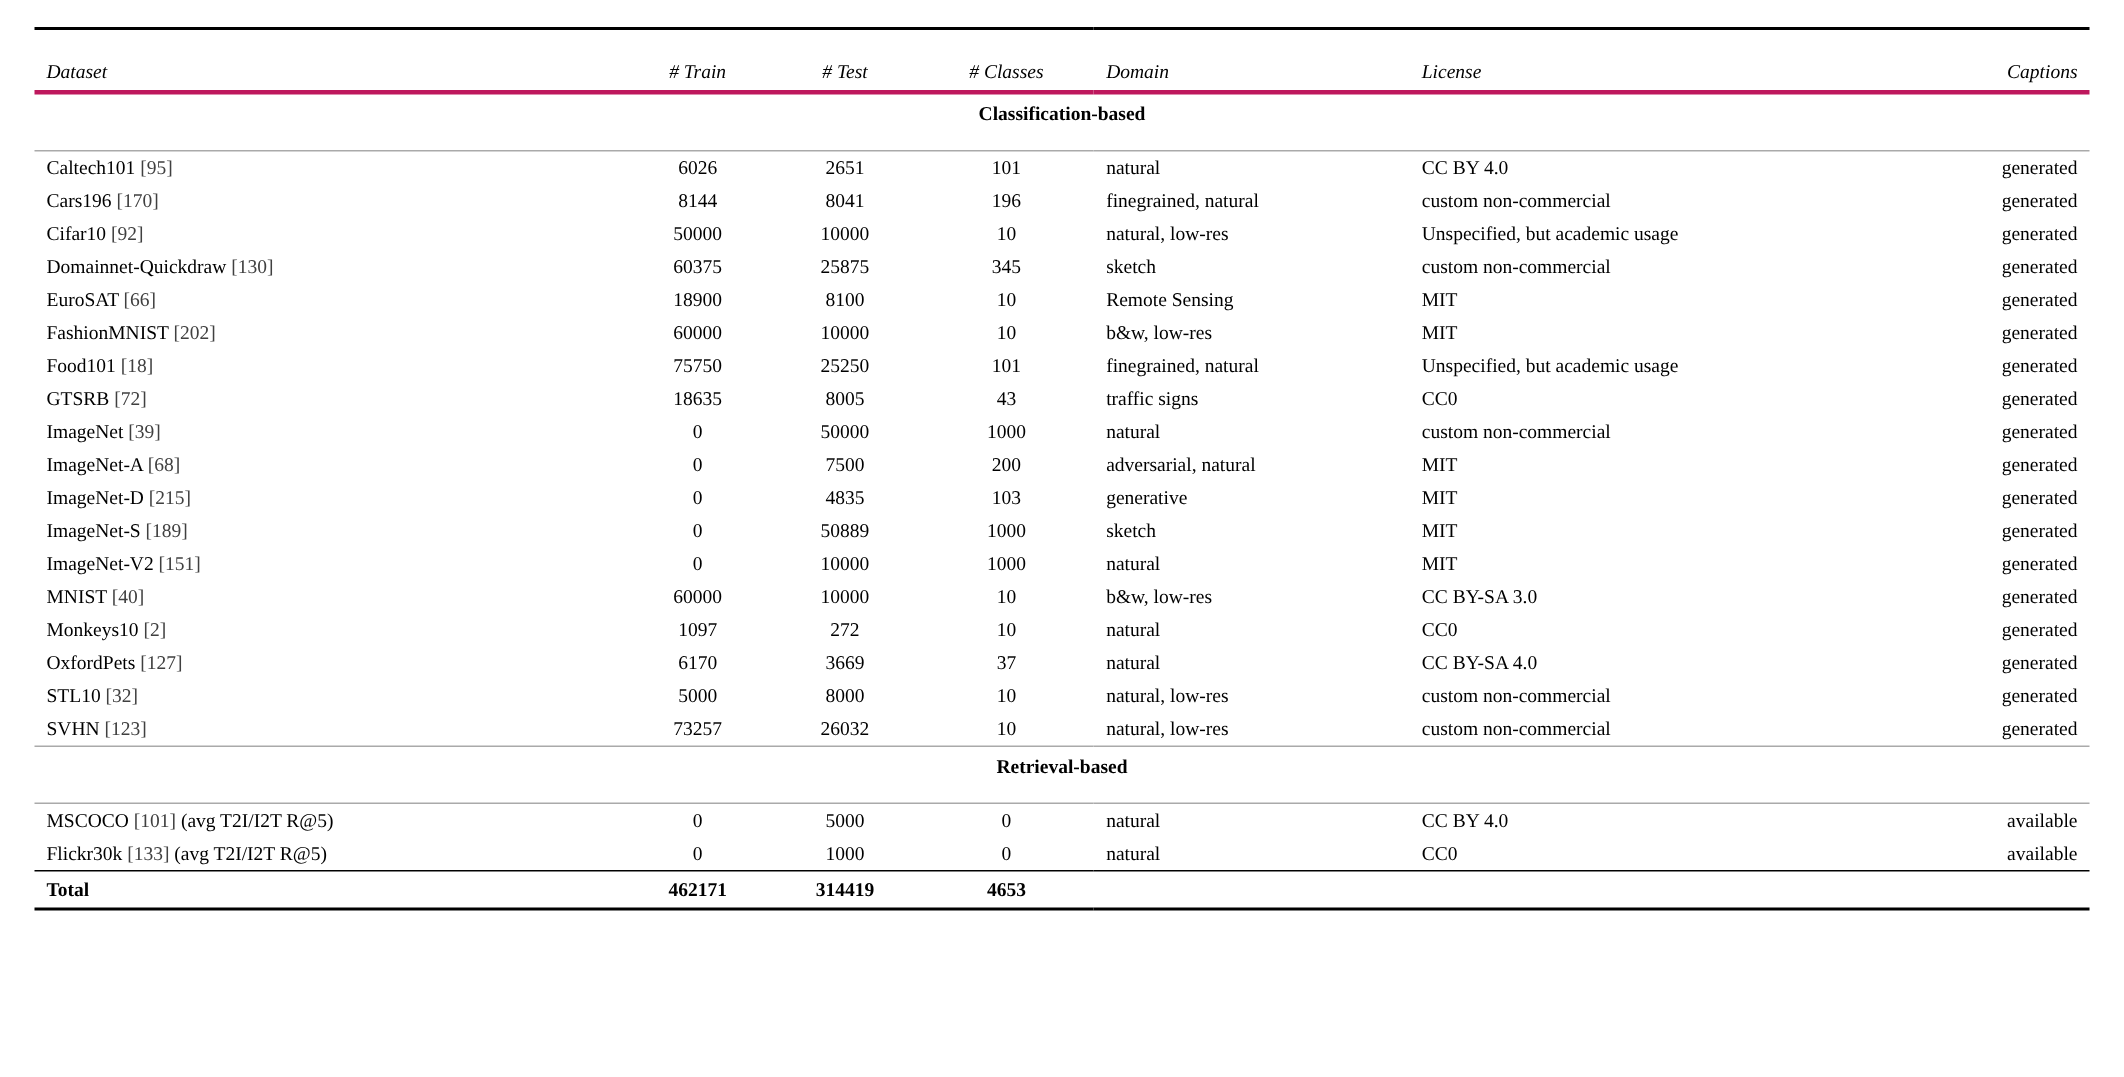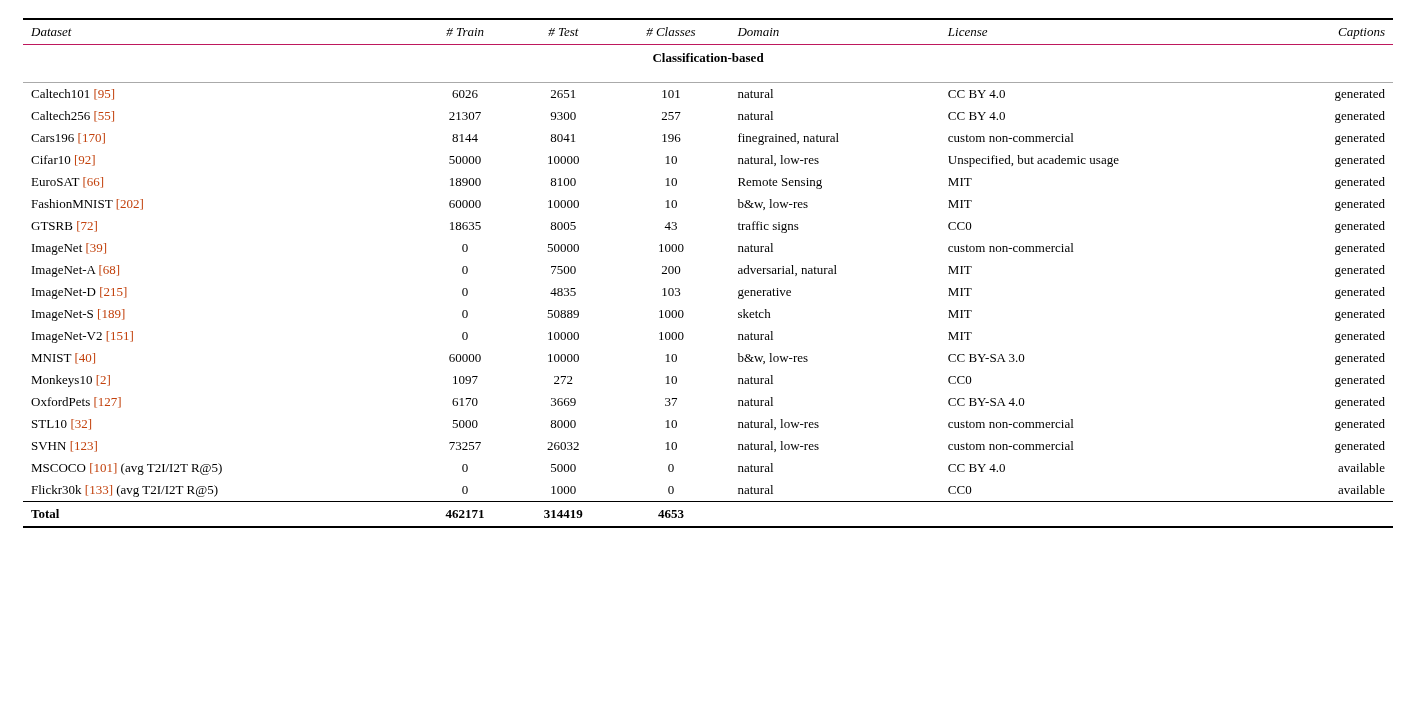--- a/index.html
+++ b/index.html
@@ -55,28 +55,28 @@
       border-bottom: 1px solid #aaa;
     }
     .total-row td {
       font-weight: bold;
       border-top: 1px solid #000;
       border-bottom: 2px solid #000;
       padding-top: 4px;
       padding-bottom: 4px;
     }
     .ref-link {
-      color: #c2410c;
+      color: #404040;
       text-decoration: none;
     }
     .header-row th {
       border-top: 2px solid #000;
-      border-bottom: 1px solid #be185d;
+      border-bottom: 3px solid #be185d;
       padding-bottom: 4px;
-      padding-top: 4px;
+      padding-top: 20px;
       font-style: italic;
       font-weight: normal;
     }
     tbody tr:not(.section-header):not(.total-row) td {
       border: none;
     }
     .dataset-name {
       min-width: 220px;
     }
   </style>
@@ -103,62 +103,71 @@
         <tr>
           <td class="dataset-name"><span>Caltech101 </span><a href="#" class="ref-link">[95]</a></td>
           <td class="num">6026</td>
           <td class="num">2651</td>
           <td class="num">101</td>
           <td class="domain">natural</td>
           <td class="license">CC BY 4.0</td>
           <td class="captions">generated</td>
         </tr>
         <tr>
-          <td class="dataset-name"><span>Caltech256 </span><a href="#" class="ref-link">[55]</a></td>
-          <td class="num">21307</td>
-          <td class="num">9300</td>
-          <td class="num">257</td>
-          <td class="domain">natural</td>
-          <td class="license">CC BY 4.0</td>
-          <td class="captions">generated</td>
-        </tr>
-        <tr>
           <td class="dataset-name"><span>Cars196 </span><a href="#" class="ref-link">[170]</a></td>
           <td class="num">8144</td>
           <td class="num">8041</td>
           <td class="num">196</td>
           <td class="domain">finegrained, natural</td>
           <td class="license">custom non-commercial</td>
           <td class="captions">generated</td>
         </tr>
         <tr>
           <td class="dataset-name"><span>Cifar10 </span><a href="#" class="ref-link">[92]</a></td>
           <td class="num">50000</td>
           <td class="num">10000</td>
           <td class="num">10</td>
           <td class="domain">natural, low-res</td>
           <td class="license">Unspecified, but academic usage</td>
           <td class="captions">generated</td>
         </tr>
         <tr>
+          <td class="dataset-name"><span>Domainnet-Quickdraw </span><a href="#" class="ref-link">[130]</a></td>
+          <td class="num">60375</td>
+          <td class="num">25875</td>
+          <td class="num">345</td>
+          <td class="domain">sketch</td>
+          <td class="license">custom non-commercial</td>
+          <td class="captions">generated</td>
+        </tr>
+        <tr>
           <td class="dataset-name"><span>EuroSAT </span><a href="#" class="ref-link">[66]</a></td>
           <td class="num">18900</td>
           <td class="num">8100</td>
           <td class="num">10</td>
           <td class="domain">Remote Sensing</td>
           <td class="license">MIT</td>
           <td class="captions">generated</td>
         </tr>
         <tr>
           <td class="dataset-name"><span>FashionMNIST </span><a href="#" class="ref-link">[202]</a></td>
           <td class="num">60000</td>
           <td class="num">10000</td>
           <td class="num">10</td>
           <td class="domain">b&amp;w, low-res</td>
           <td class="license">MIT</td>
+          <td class="captions">generated</td>
+        </tr>
+        <tr>
+          <td class="dataset-name"><span>Food101 </span><a href="#" class="ref-link">[18]</a></td>
+          <td class="num">75750</td>
+          <td class="num">25250</td>
+          <td class="num">101</td>
+          <td class="domain">finegrained, natural</td>
+          <td class="license">Unspecified, but academic usage</td>
           <td class="captions">generated</td>
         </tr>
         <tr>
           <td class="dataset-name"><span>GTSRB </span><a href="#" class="ref-link">[72]</a></td>
           <td class="num">18635</td>
           <td class="num">8005</td>
           <td class="num">43</td>
           <td class="domain">traffic signs</td>
           <td class="license">CC0</td>
           <td class="captions">generated</td>
@@ -245,20 +254,23 @@
           <td class="captions">generated</td>
         </tr>
         <tr>
           <td class="dataset-name"><span>SVHN </span><a href="#" class="ref-link">[123]</a></td>
           <td class="num">73257</td>
           <td class="num">26032</td>
           <td class="num">10</td>
           <td class="domain">natural, low-res</td>
           <td class="license">custom non-commercial</td>
           <td class="captions">generated</td>
+        </tr>
+        <tr class="section-header">
+          <td colspan="7">Retrieval-based</td>
         </tr>
         <tr>
           <td class="dataset-name"><span>MSCOCO </span><a href="#" class="ref-link">[101]</a><span> (avg T2I/I2T R@5)</span></td>
           <td class="num">0</td>
           <td class="num">5000</td>
           <td class="num">0</td>
           <td class="domain">natural</td>
           <td class="license">CC BY 4.0</td>
           <td class="captions">available</td>
         </tr>

